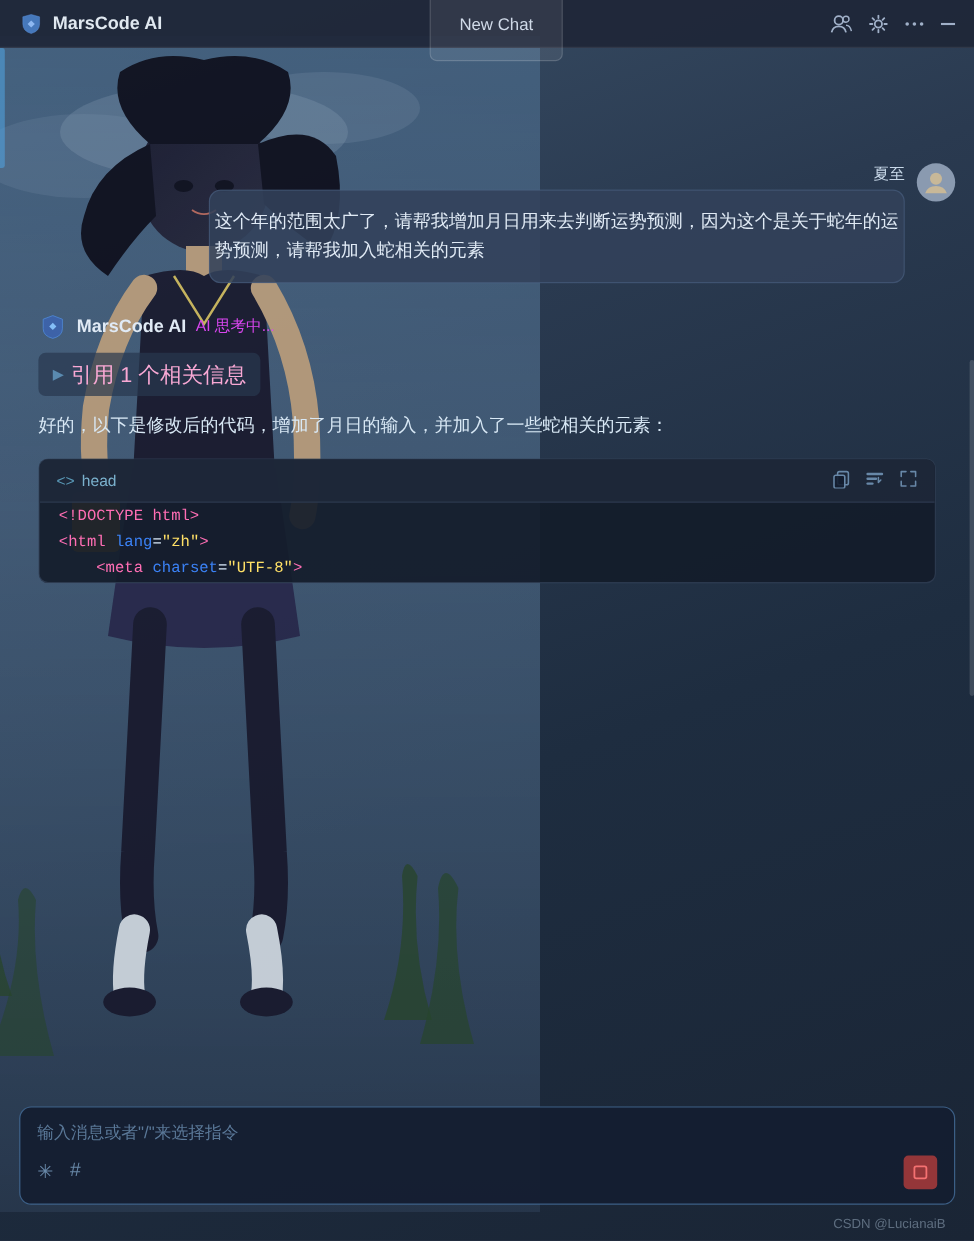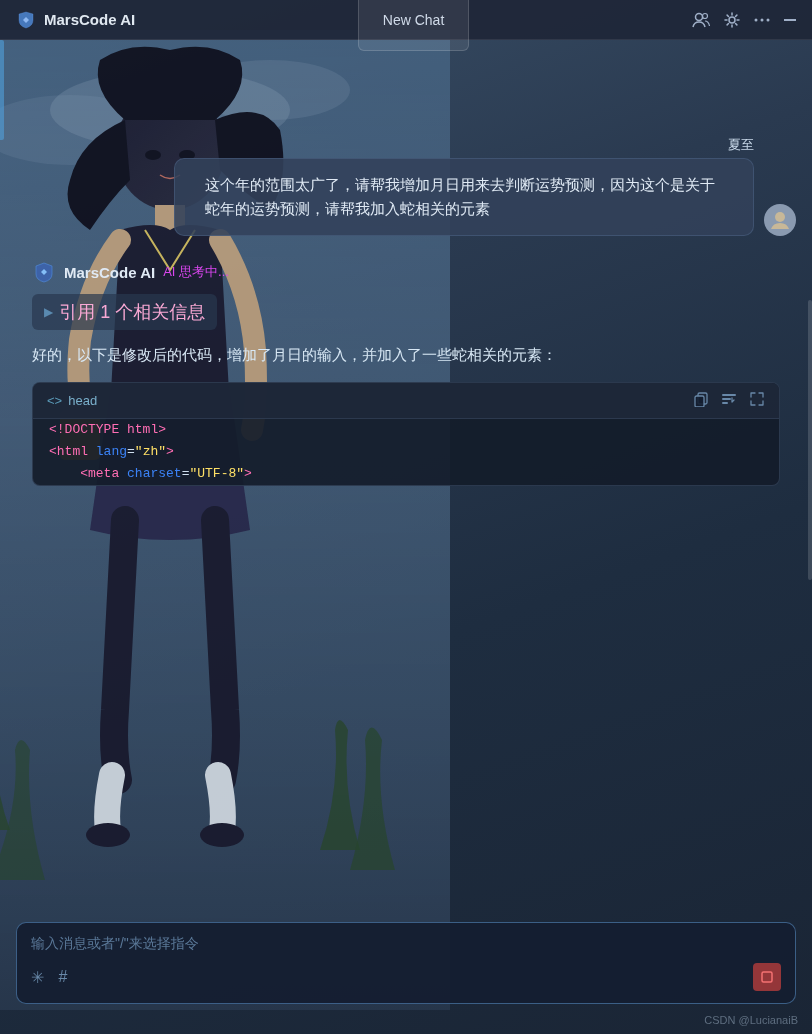--- a/index.html
+++ b/index.html
@@ -90,21 +90,21 @@
       z-index: 5;
       height: calc(1034px - 40px - 120px);
       overflow-y: auto;
       padding: 16px 16px 0 16px;
     }
 
     
     .user-message-row {
       display: flex;
       justify-content: flex-end;
-      align-items: flex-end;
+      align-items: flex-start;
       gap: 10px;
       margin-bottom: 24px;
       margin-top: 80px;
     }
 
     .user-avatar {
       width: 32px;
       height: 32px;
       border-radius: 50%;
       background: #8a9ab0;
@@ -118,21 +118,21 @@
       color: #c8d8e8;
       font-size: 13px;
       text-align: right;
       margin-bottom: 4px;
     }
 
     .user-message-bubble {
       background: rgba(50, 65, 90, 0.88);
       border: 1px solid rgba(100, 130, 170, 0.3);
       border-radius: 10px;
-      padding: 14px 30px;
+      padding: 14px 4px;
       max-width: 580px;
       color: #e0eaf5;
       font-size: 15px;
       line-height: 1.6;
     }
 
     .user-message-right {
       display: flex;
       flex-direction: column;
       align-items: flex-end;
@@ -324,21 +324,21 @@
       cursor: pointer;
       display: flex;
       align-items: center;
       justify-content: center;
     }
 
     
     .footer-attr {
       position: absolute;
       bottom: 8px;
-      right: 14px;
+      right: 24px;
       color: rgba(160, 180, 200, 0.5);
       font-size: 11px;
       z-index: 10;
     }
 
     
     .left-accent {
       position: absolute;
       left: 0;
       top: 40px;

